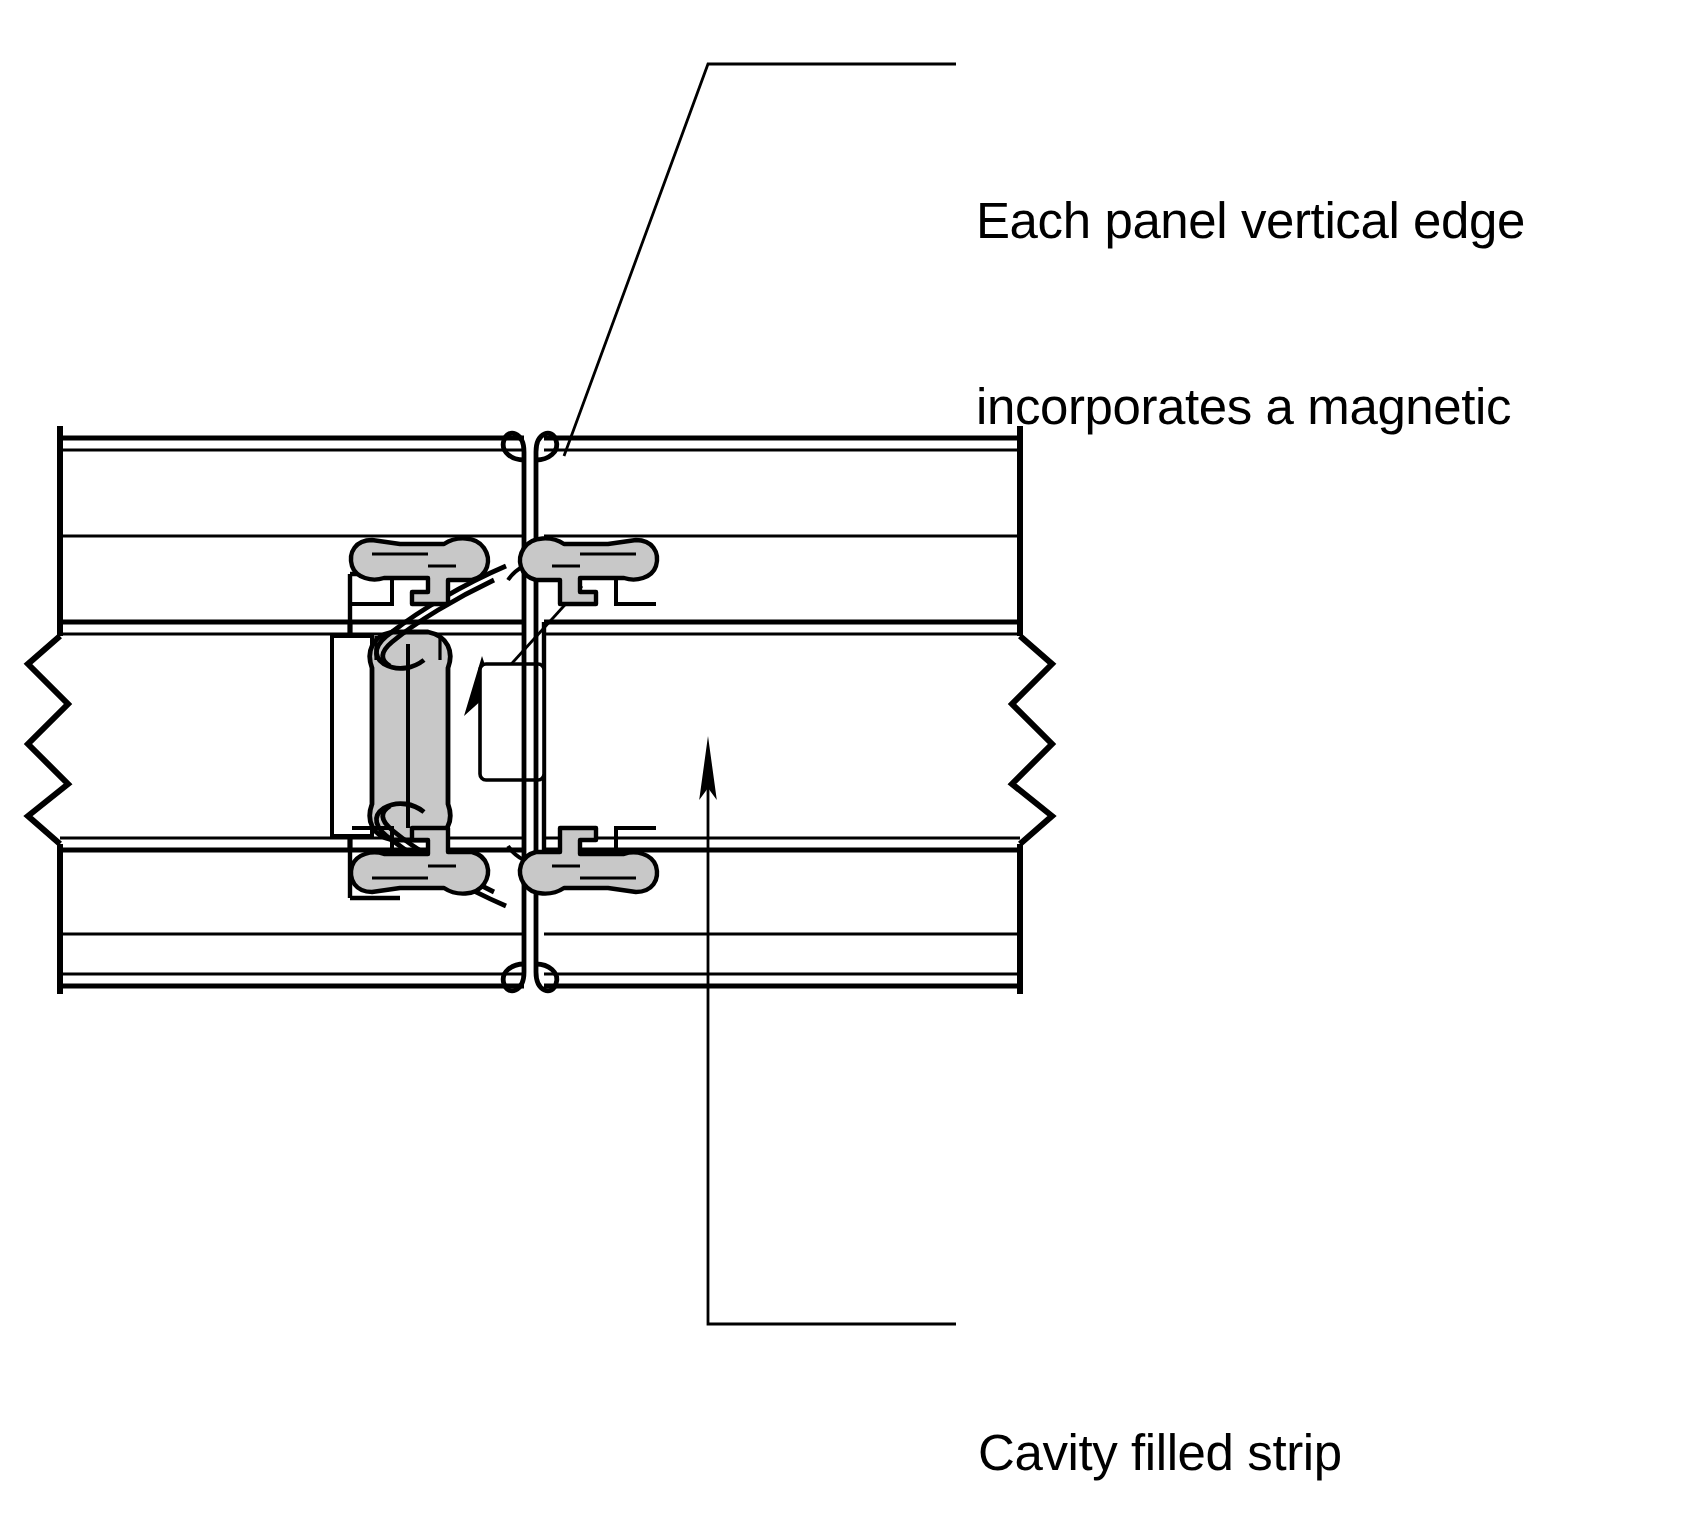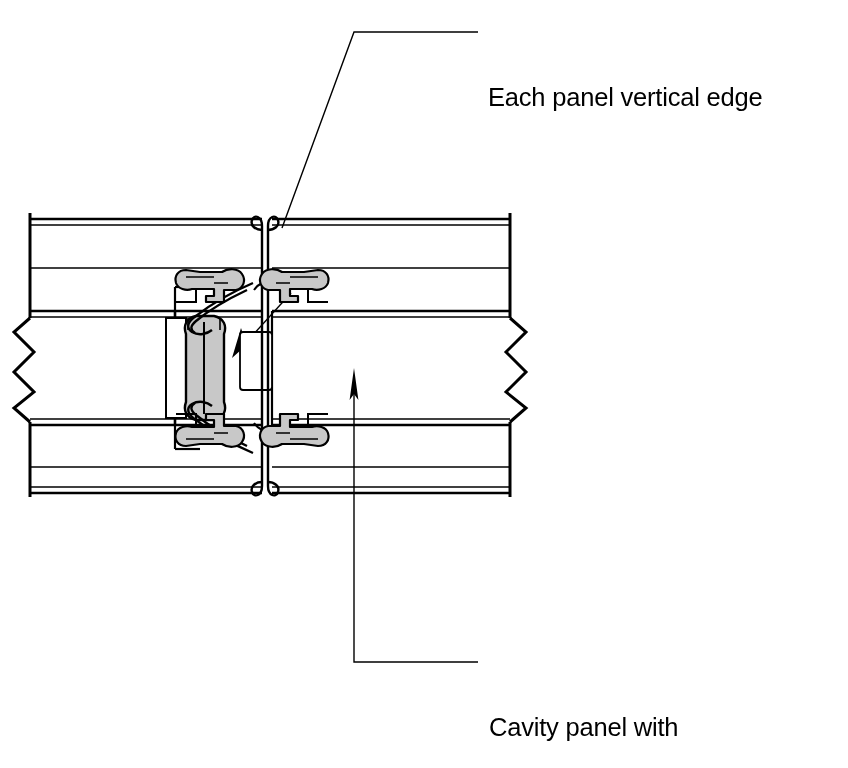--- a/index.html
+++ b/index.html
@@ -32,21 +32,21 @@
     position: absolute;
     font-family: "Liberation Sans", sans-serif;
     font-size: 25.5px;
     line-height: 31px;
     color: #000000;
     white-space: pre;
     letter-spacing: -0.2px;
   }
   #note-magnetic {
     left: 488px;
-    top: 20px;
+    top: 34px;
   }
   #note-cavity {
     left: 489px;
     top: 650px;
   }
   .note-line {
     display: block;
   }
 </style>
 </head>
@@ -204,21 +204,22 @@
       <path d="M196,289 L196,302 L176,302"></path>
       <path d="M308,289 L308,302 L328,302"></path>
       <path d="M196,427 L196,414 L176,414"></path>
       <path d="M308,427 L308,414 L328,414"></path>
     </g>
 
   </svg>
 
   <div class="note" id="note-magnetic">
     <span class="note-line">Each panel vertical edge</span>
+    <span class="note-line">incorporates a magnetic</span>
   </div>
 
   <div class="note" id="note-cavity">
-    <span class="note-line">Cavity panel with</span>
+    <span class="note-line">Cavity filled strip</span>
     
     
   </div>
 
 </div>
 
 </body></html>

